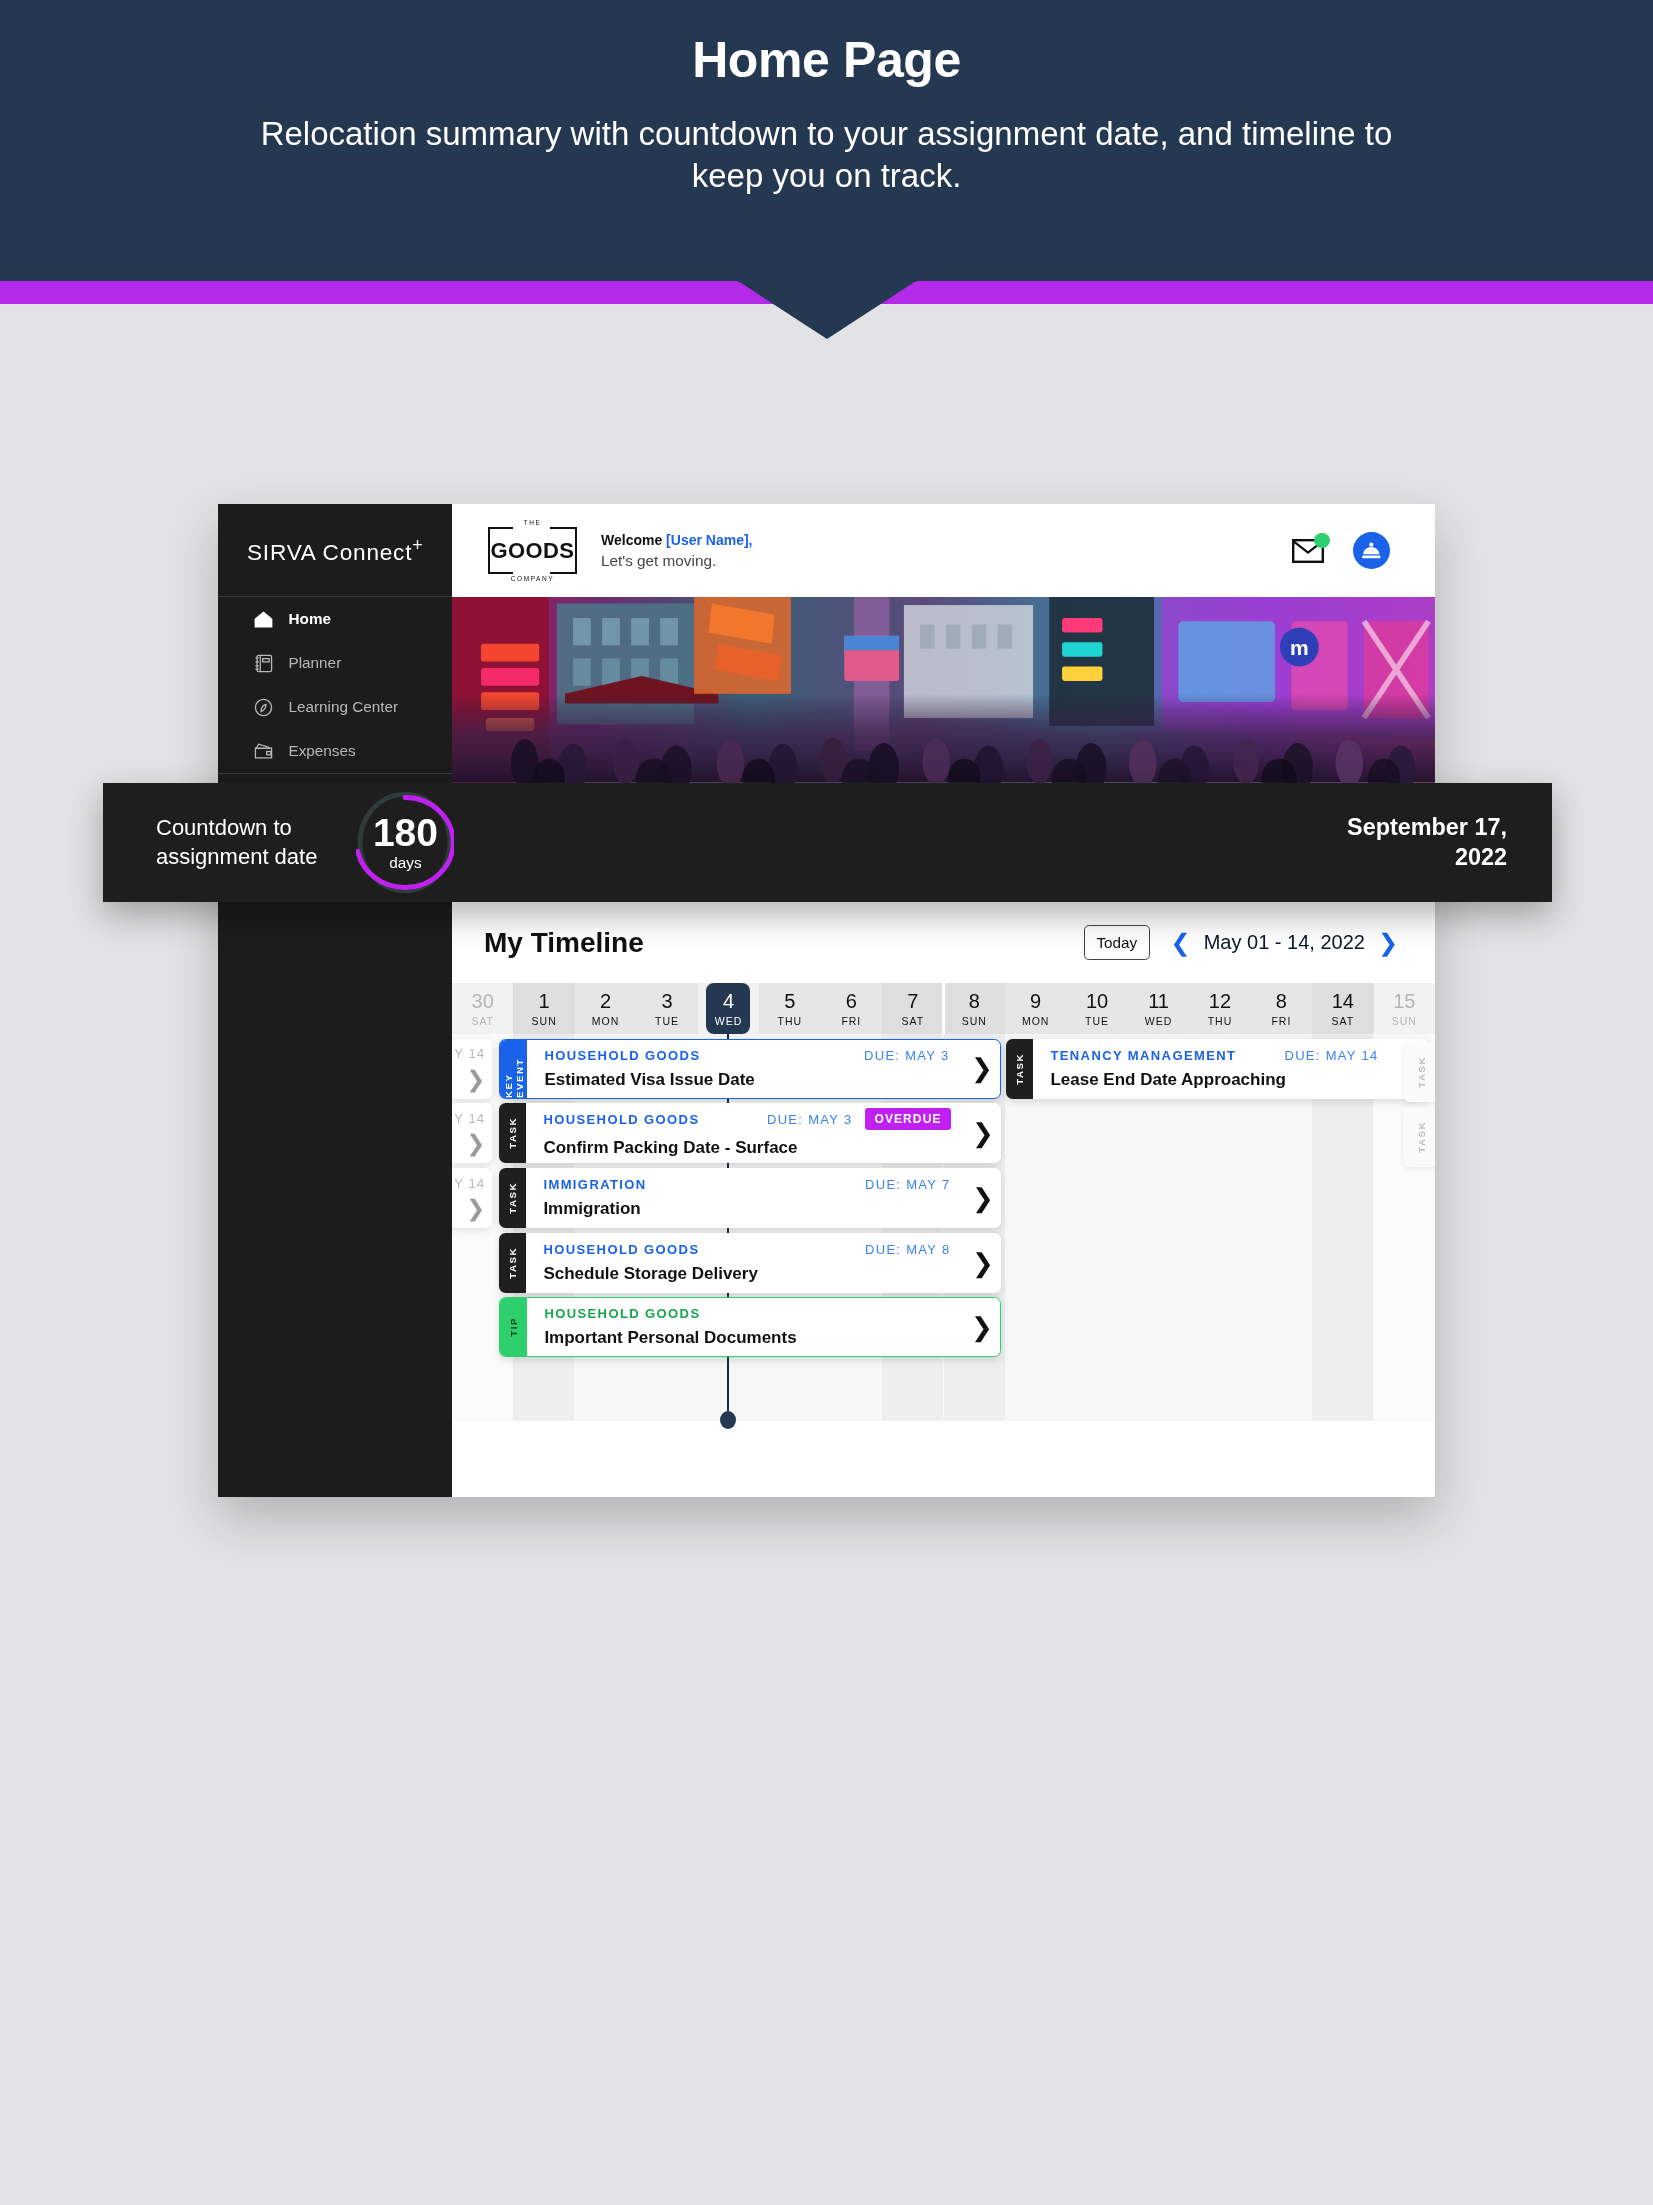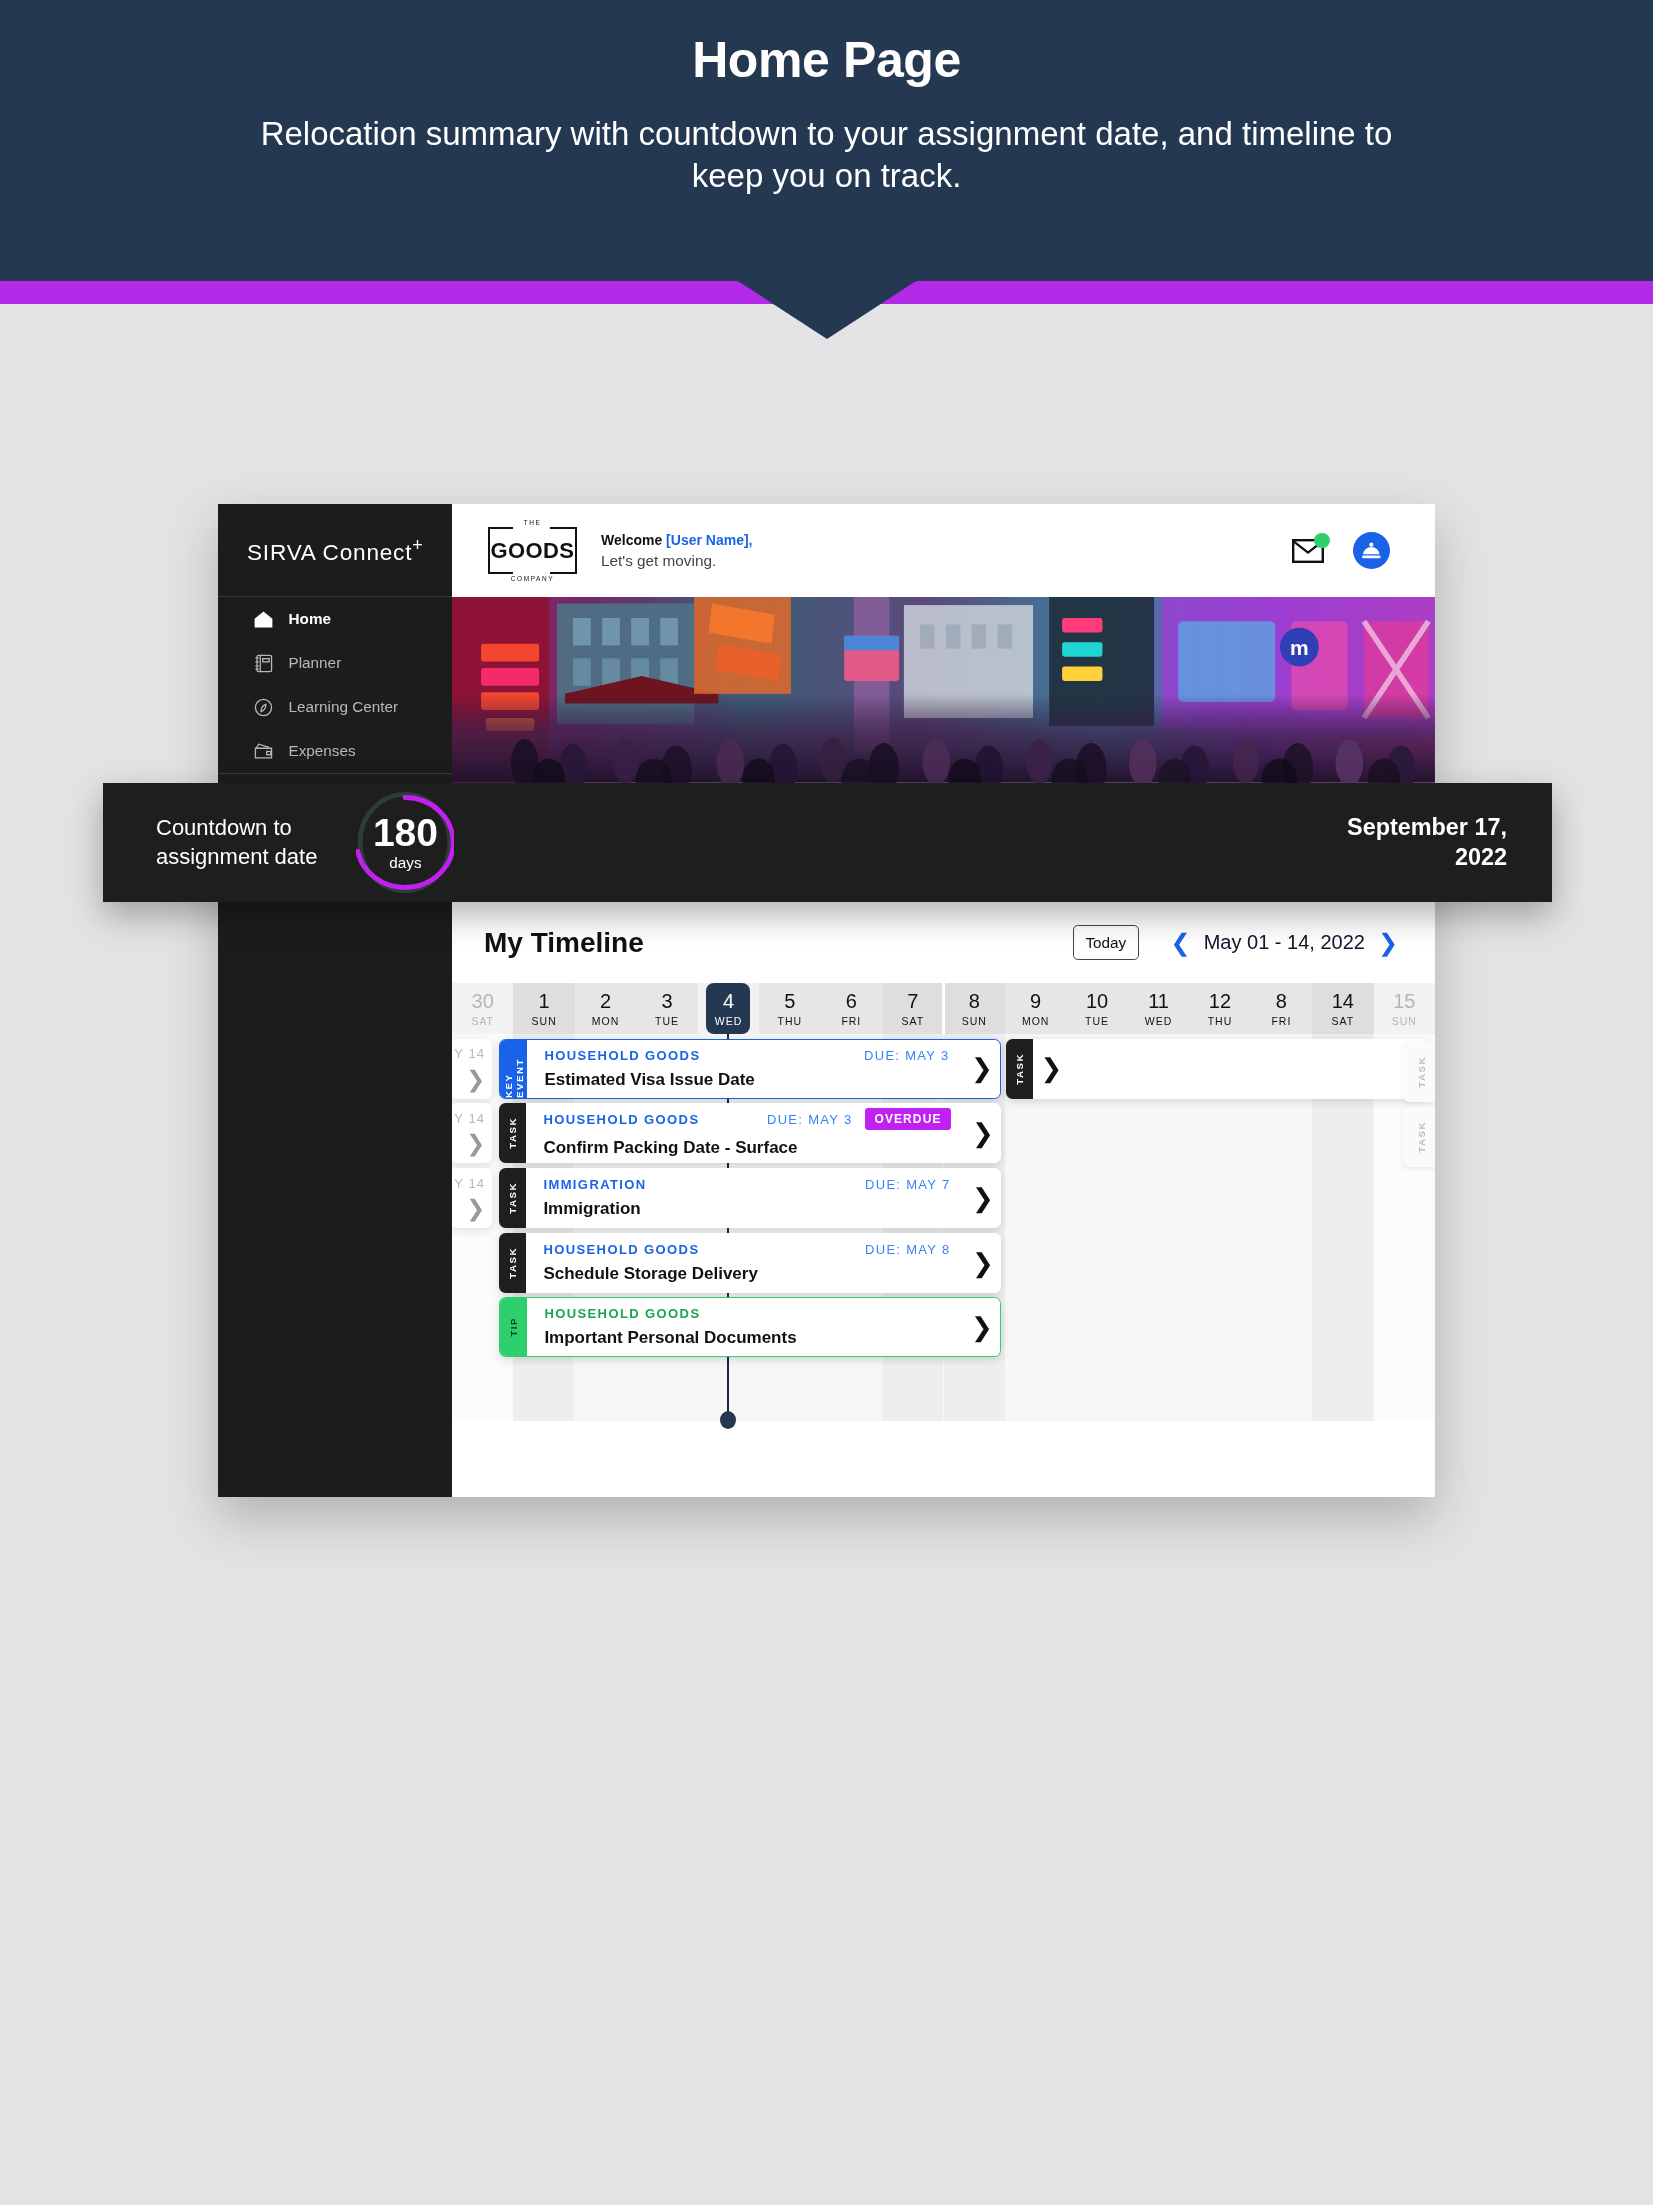--- a/index.html
+++ b/index.html
@@ -185,21 +185,21 @@
   .timeline {
     position: absolute; left: 452px; top: 902px;
     width: 983px; height: 595px; background: #ffffff;
     overflow: hidden;
   }
   .tl-head {
     position: relative; height: 81px;
     display: flex; align-items: center; padding: 0 37px 0 32px;
   }
   .tl-title { font-size: 28px; font-weight: bold; color: #111; }
-  .tl-nav { margin-left: auto; display: flex; align-items: center; gap: 32px; }
+  .tl-nav { margin-left: auto; display: flex; align-items: center; gap: 21px; }
   .today-btn {
     border: 1.6px solid #444; border-radius: 4.8px;
     padding: 7.3px 11.3px; font-size: 15.3px; color: #111; background: #fff;
   }
   .range-nav { display: flex; align-items: center; gap: 13px; }
   .chev { color: #1a63e8; font-size: 24px; line-height: 1; font-weight: 300; }
   .range-txt { font-size: 20px; font-weight: 400; color: #0f172a; white-space: nowrap; }
 
   
   .strip {
@@ -703,20 +703,27 @@
             <div class="card-cat">HOUSEHOLD GOODS</div>
           </div>
           <div class="card-title">Important Personal Documents</div>
         </div>
         <div class="card-arrow">❯</div>
       </div>
       <div class="card task" style="left: 554px; top: 4.8px; width: 423px; height: 60px;">
         <div class="card-tab">
           <span>TASK</span>
         </div>
+        <div class="card-body">
+          <div class="card-row1">
+            <div class="card-cat">TENANCY MANAGEMENT</div>
+            <div class="card-due">DUE: MAY 14</div>
+          </div>
+          <div class="card-title">Lease End Date Approaching</div>
+        </div>
         <div class="card-arrow">❯</div>
       </div>
       <div class="ghost-r" style="left: 951px; top: 8px; height: 60px;">
         <span>TASK</span>
       </div>
       <div class="ghost-r" style="left: 951px; top: 73px; height: 60px;">
         <span>TASK</span>
       </div>
       <div class="tl-footer"></div>
       <div class="today-dot" style="left: 268px; top: 377px;"></div>

